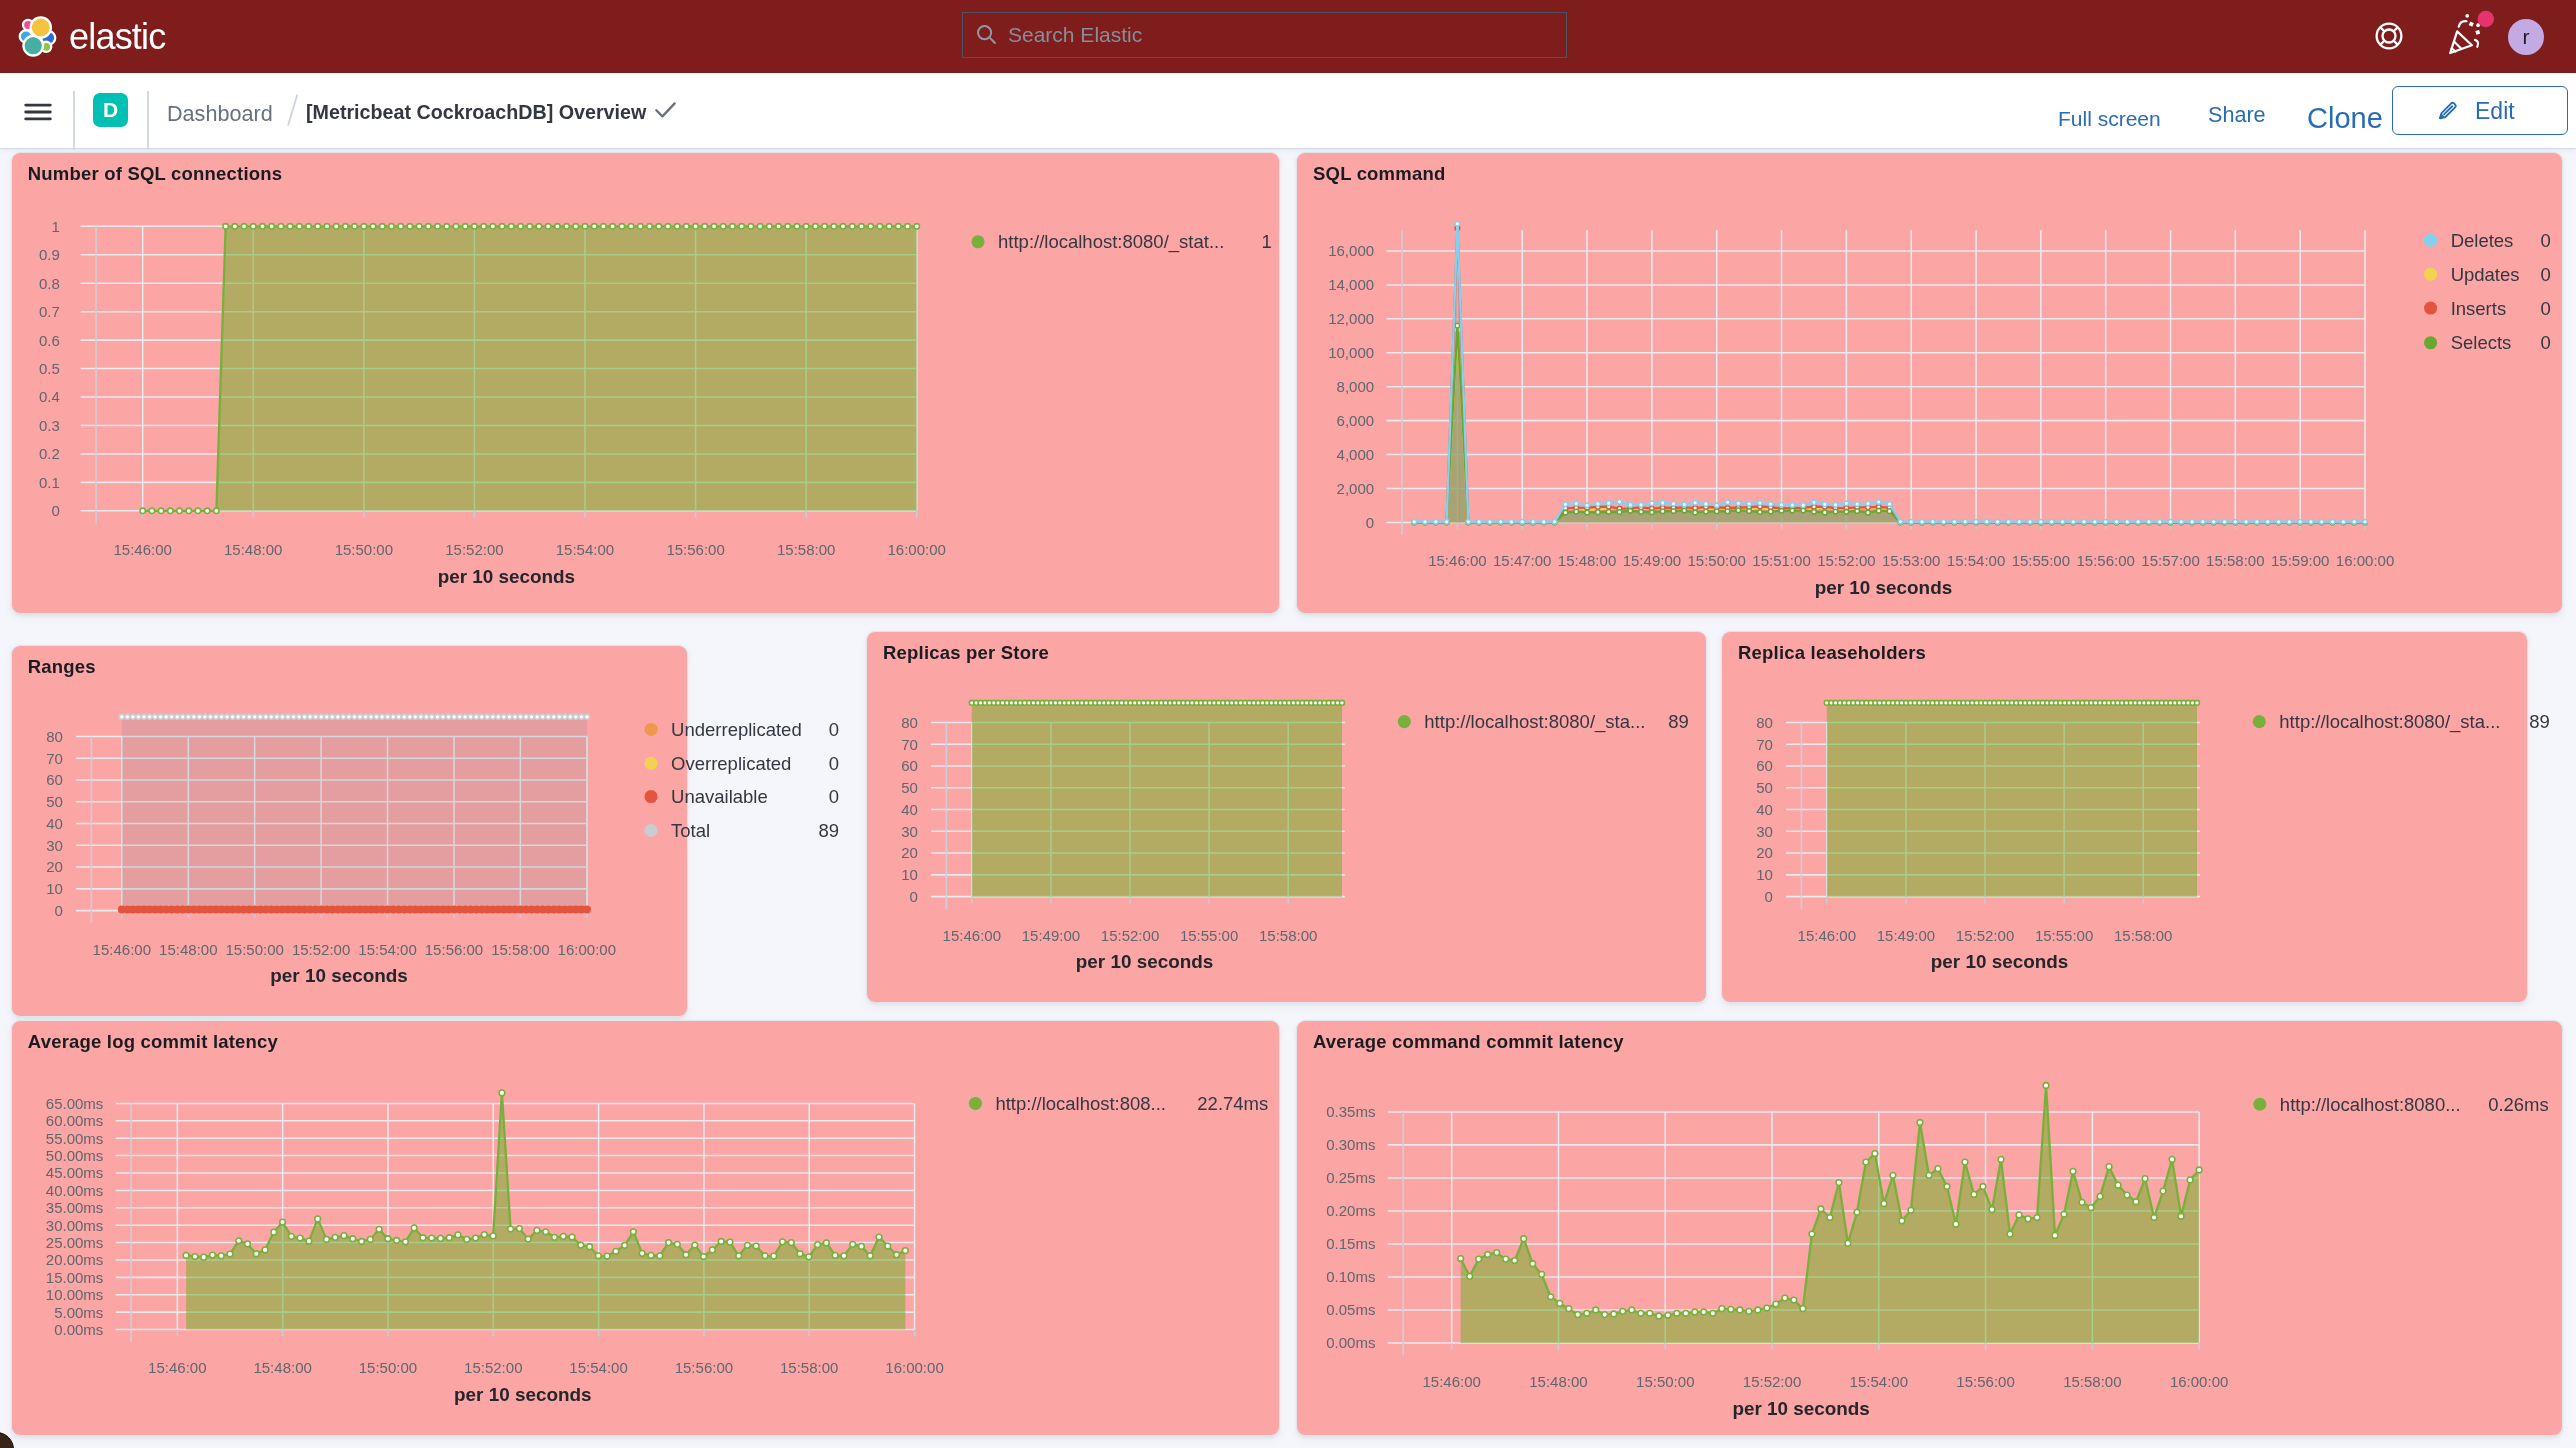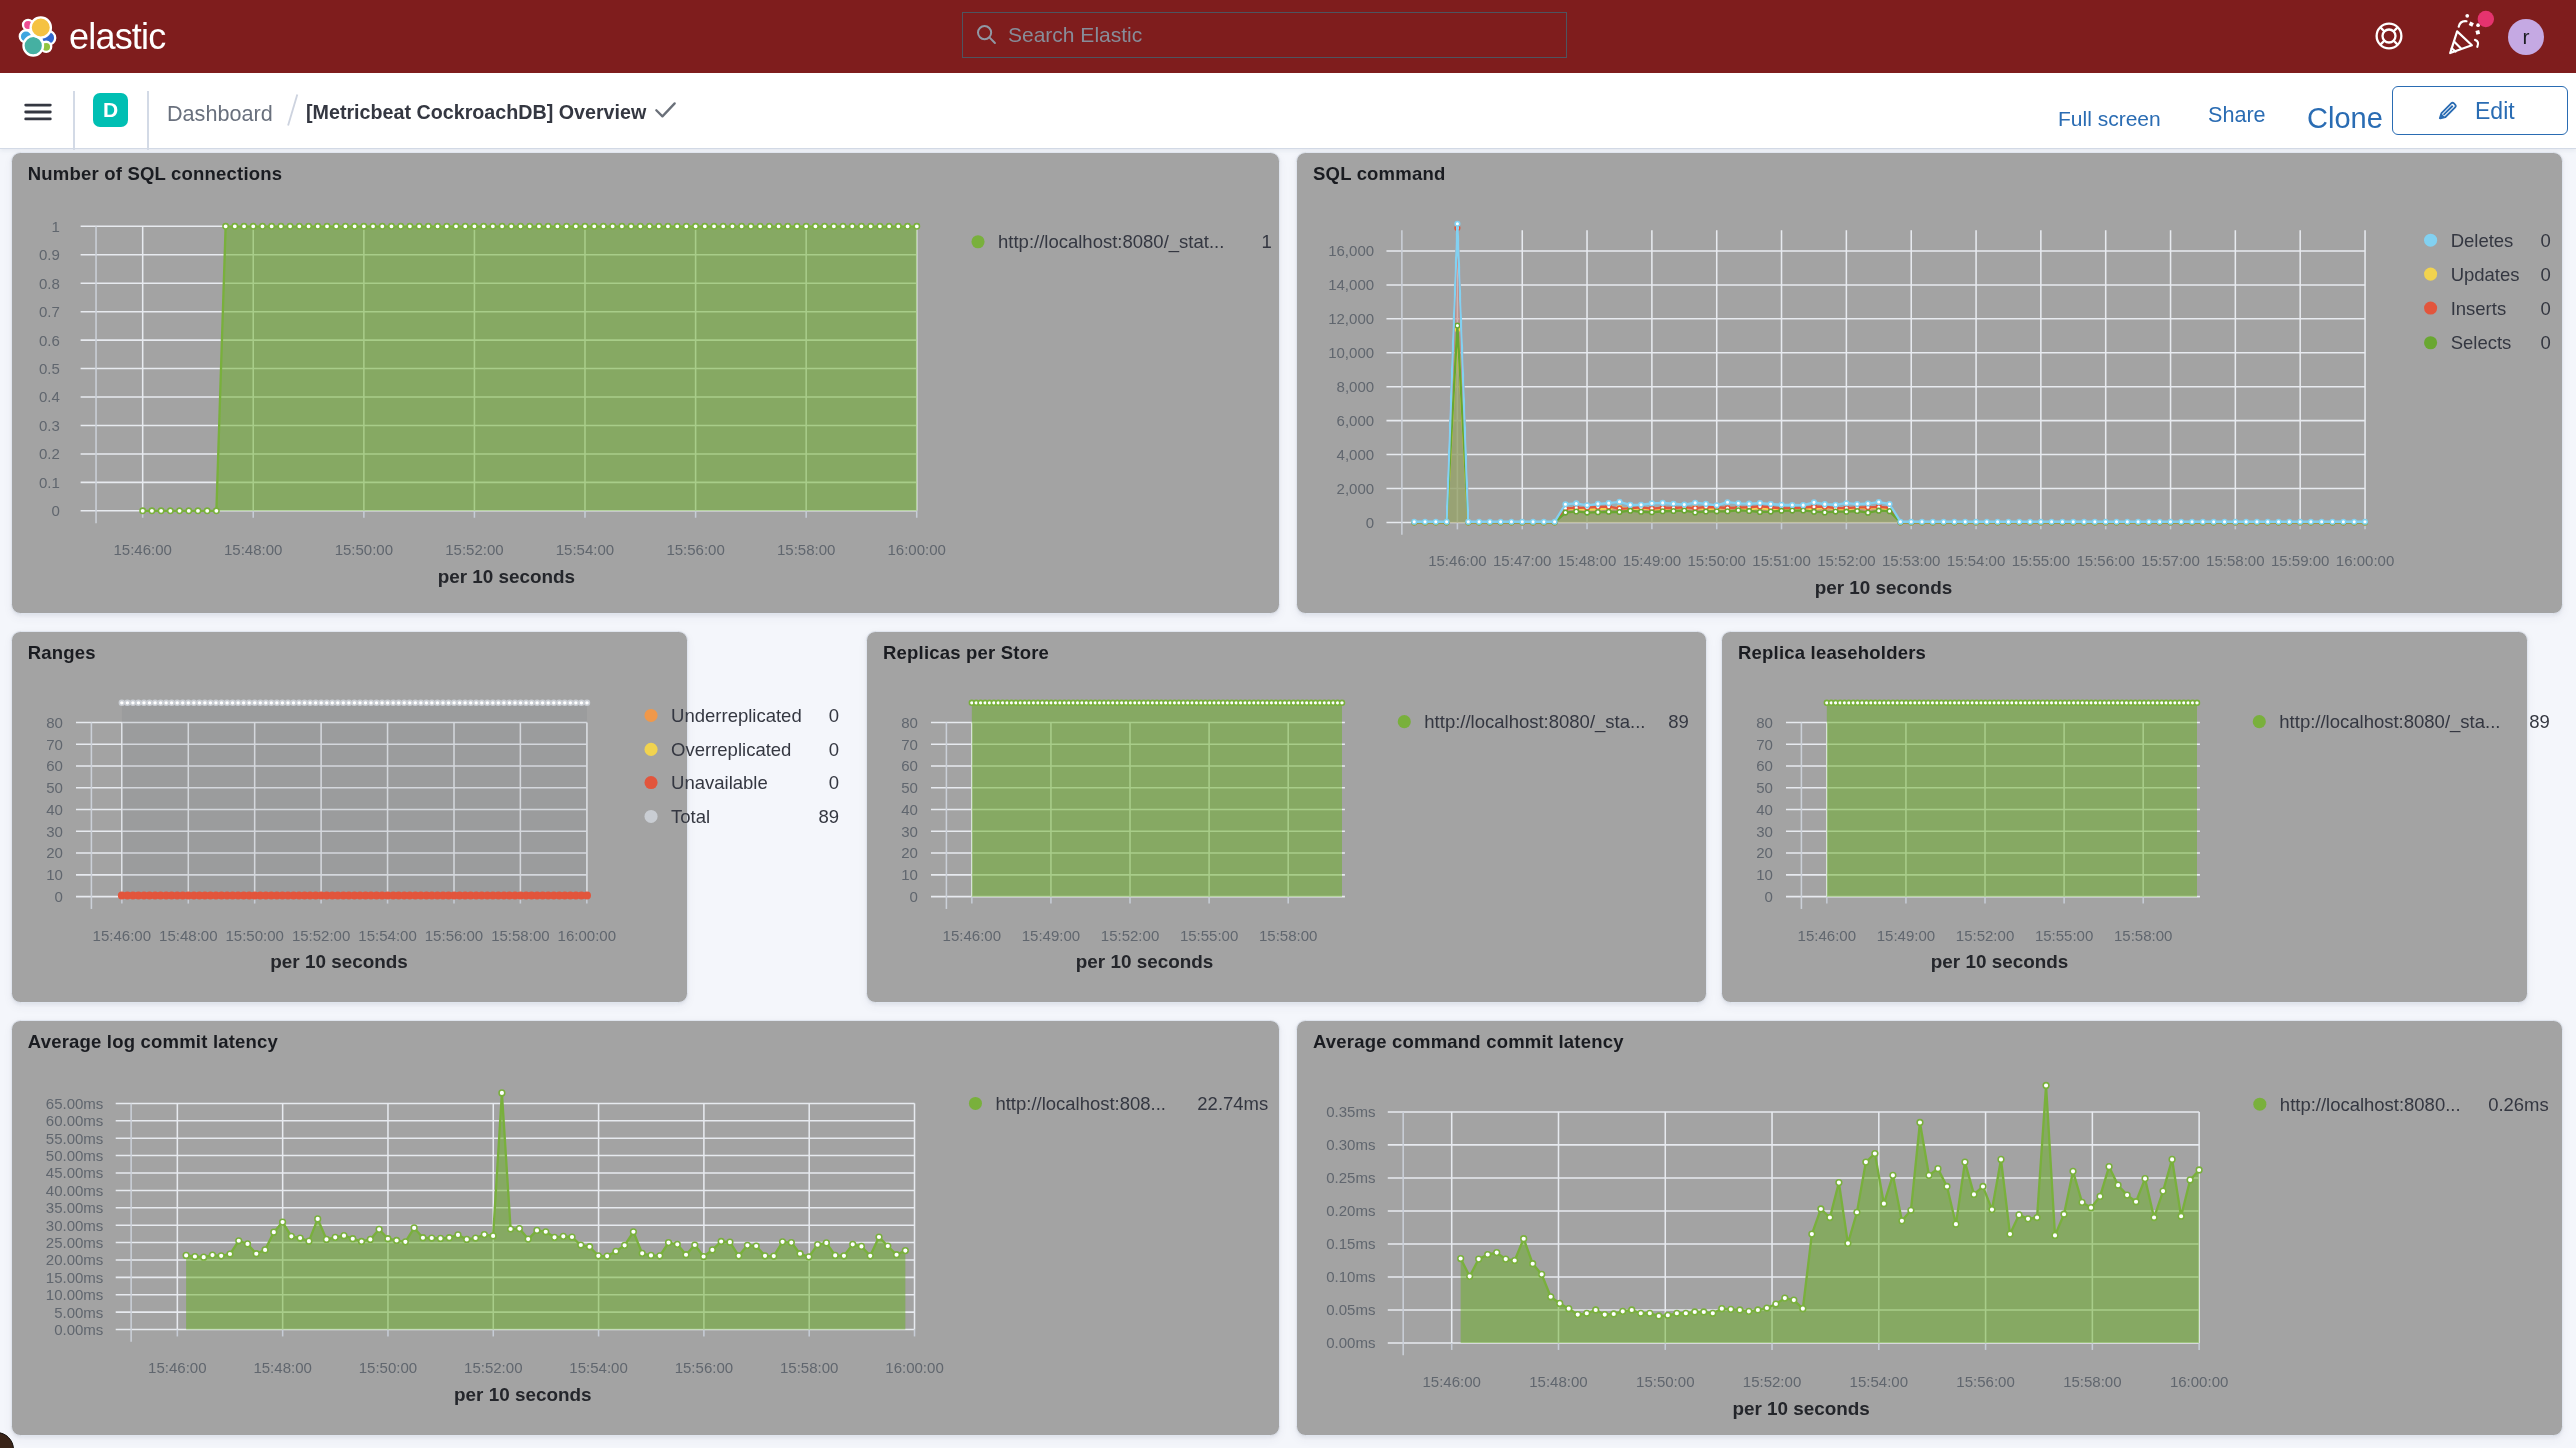--- a/index.html
+++ b/index.html
@@ -1,16 +1,16 @@
 <!DOCTYPE html>
 <html style="font-size:12.3px"><head><meta charset="utf-8"><style>
 * { margin:0; padding:0; box-sizing:border-box; }
 html,body { width:2576px; height:1448px; overflow:hidden; background:#f4f6fb;
   font-family:"Liberation Sans", sans-serif; }
-.panel { position:absolute; background:#a3a3a3; border:1.5px solid #e0e5ee; border-radius:9.3px;
+.panel { position:absolute; background:#fca5a5; border:1.5px solid #e0e5ee; border-radius:9.3px;
   box-shadow:0 1.5px 3.1px rgba(53,66,92,.06), 0 3.9px 9.3px rgba(53,66,92,.05); }
 .ptitle { position:absolute; left:16px; top:10px; font-size:18.5px; font-weight:bold; color:#1a1c21; letter-spacing:0.2px; }
 svg text { font-family:"Liberation Sans", sans-serif; }
 </style></head>
 <body>
 <div style="position:absolute;left:0;top:0;width:2576px;height:73px;background:#7f1d1d">
 <svg width="74" height="73" viewBox="0 0 96 95" style="position:absolute;left:0;top:0">
 <g stroke="#fff" stroke-width="3">
 <circle cx="36.4" cy="32.5" r="6.6" fill="#ee4c93"></circle>
 <circle cx="33.6" cy="47.4" r="8" fill="#3ea6e0"></circle>
@@ -671,21 +671,21 @@
       <text x="1496" y="165.5" font-size="24" fill="#343741">Updates</text>
       <text x="1626" y="165.5" font-size="24" fill="#343741" text-anchor="end">0</text>
       <circle cx="1470" cy="201" r="8.5" fill="#e2553c"></circle>
       <text x="1496" y="209.5" font-size="24" fill="#343741">Inserts</text>
       <text x="1626" y="209.5" font-size="24" fill="#343741" text-anchor="end">0</text>
       <circle cx="1470" cy="246" r="8.5" fill="#69a731"></circle>
       <text x="1496" y="254.5" font-size="24" fill="#343741">Selects</text>
       <text x="1626" y="254.5" font-size="24" fill="#343741" text-anchor="end">0</text>
     </svg>
   </div>
-<div class="panel" style="left:10.8px;top:631px;width:677px;height:372px">
+<div class="panel" style="left:10.8px;top:645px;width:677px;height:372px">
     <div class="ptitle">Ranges</div>
     <svg width="841" height="372" viewBox="0 0 1091 482" style="position:absolute;left:0;top:0">
       <line x1="83" y1="343.0" x2="745.7" y2="343.0" stroke="#e7eaef" stroke-width="2"></line>
       <line x1="83" y1="314.8" x2="745.7" y2="314.8" stroke="#e7eaef" stroke-width="2"></line>
       <line x1="83" y1="286.5" x2="745.7" y2="286.5" stroke="#e7eaef" stroke-width="2"></line>
       <line x1="83" y1="258.2" x2="745.7" y2="258.2" stroke="#e7eaef" stroke-width="2"></line>
       <line x1="83" y1="230.0" x2="745.7" y2="230.0" stroke="#e7eaef" stroke-width="2"></line>
       <line x1="83" y1="201.8" x2="745.7" y2="201.8" stroke="#e7eaef" stroke-width="2"></line>
       <line x1="83" y1="173.5" x2="745.7" y2="173.5" stroke="#e7eaef" stroke-width="2"></line>
       <line x1="83" y1="145.2" x2="745.7" y2="145.2" stroke="#e7eaef" stroke-width="2"></line>

